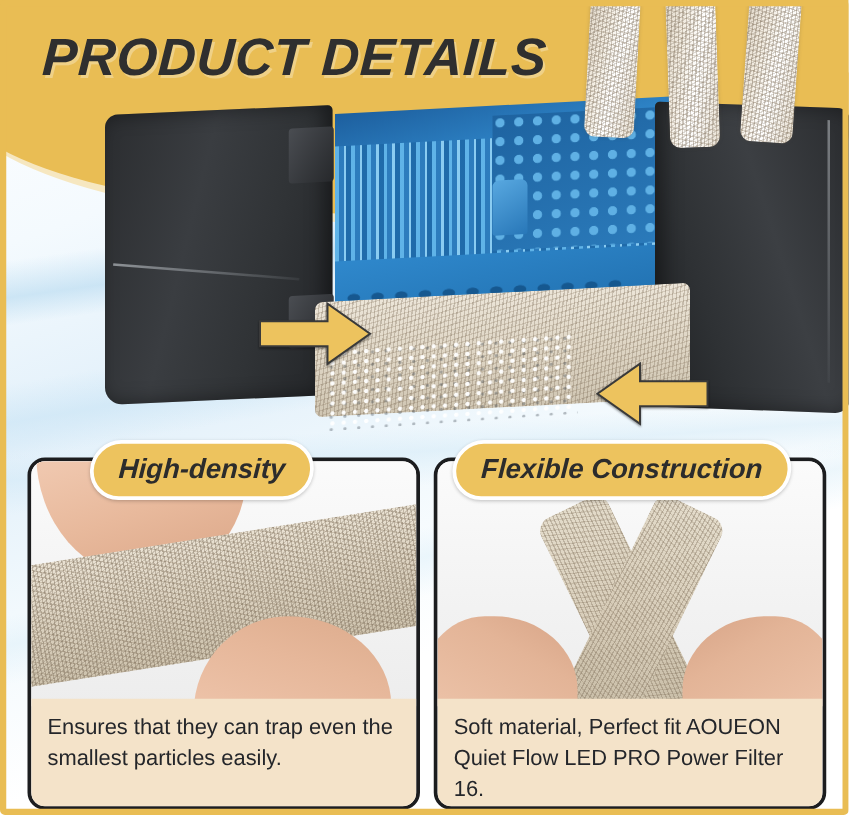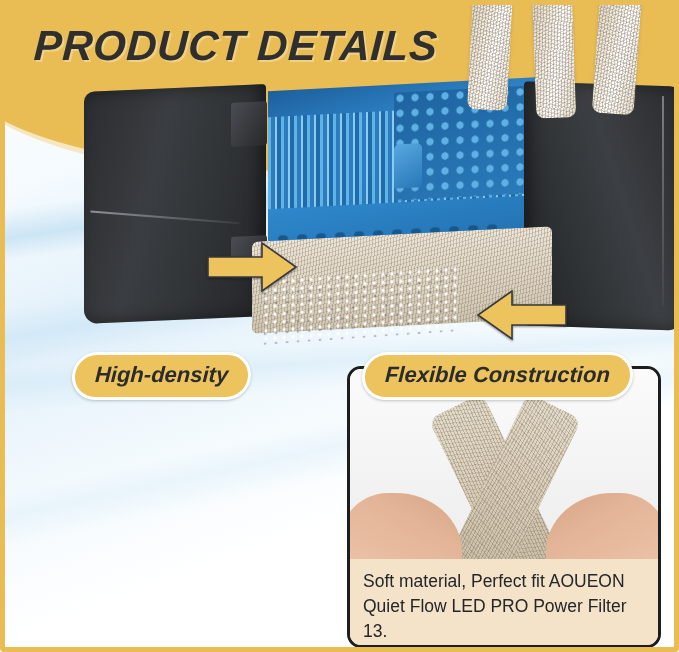--- a/index.html
+++ b/index.html
@@ -392,29 +392,37 @@
       <polygon points="2,17 56,17 56,3 90,27 56,51 56,37 2,37" fill="#edc35e" stroke="#3a3a3a" stroke-width="1.6"></polygon>
     </svg>
 
     <svg class="arrow arrow-right-pos" width="92" height="54" viewBox="0 0 92 54">
       <polygon points="90,17 36,17 36,3 2,27 36,51 36,37 90,37" fill="#edc35e" stroke="#3a3a3a" stroke-width="1.6"></polygon>
     </svg>
   </div>
 
   <div class="cards">
 
+    <div class="card card-left">
+      <div class="card-photo">
+        <div class="finger-top"></div>
+        <div class="floss-band"></div>
+        <div class="finger-bottom"></div>
+      </div>
+      <div class="card-caption">Ensures that they can trap even the smallest particles easily.</div>
+    </div>
 
     <div class="card card-right">
       <div class="card-photo">
         <div class="v-arm v-arm-l"></div>
         <div class="v-arm v-arm-r"></div>
         <div class="hand-l"></div>
         <div class="hand-r"></div>
       </div>
-      <div class="card-caption">Soft material, Perfect fit AOUEON Quiet Flow LED PRO Power Filter 13.</div>
+      <div class="card-caption">Soft material, Perfect fit AOUEON Quiet Flow LED PRO Power Filter 16.</div>
     </div>
   </div>
 
   <div class="badge badge-left">High-density</div>
   <div class="badge badge-right">Flexible Construction</div>
 
   <div class="frame"></div>
 </div>
 
 </body></html>

